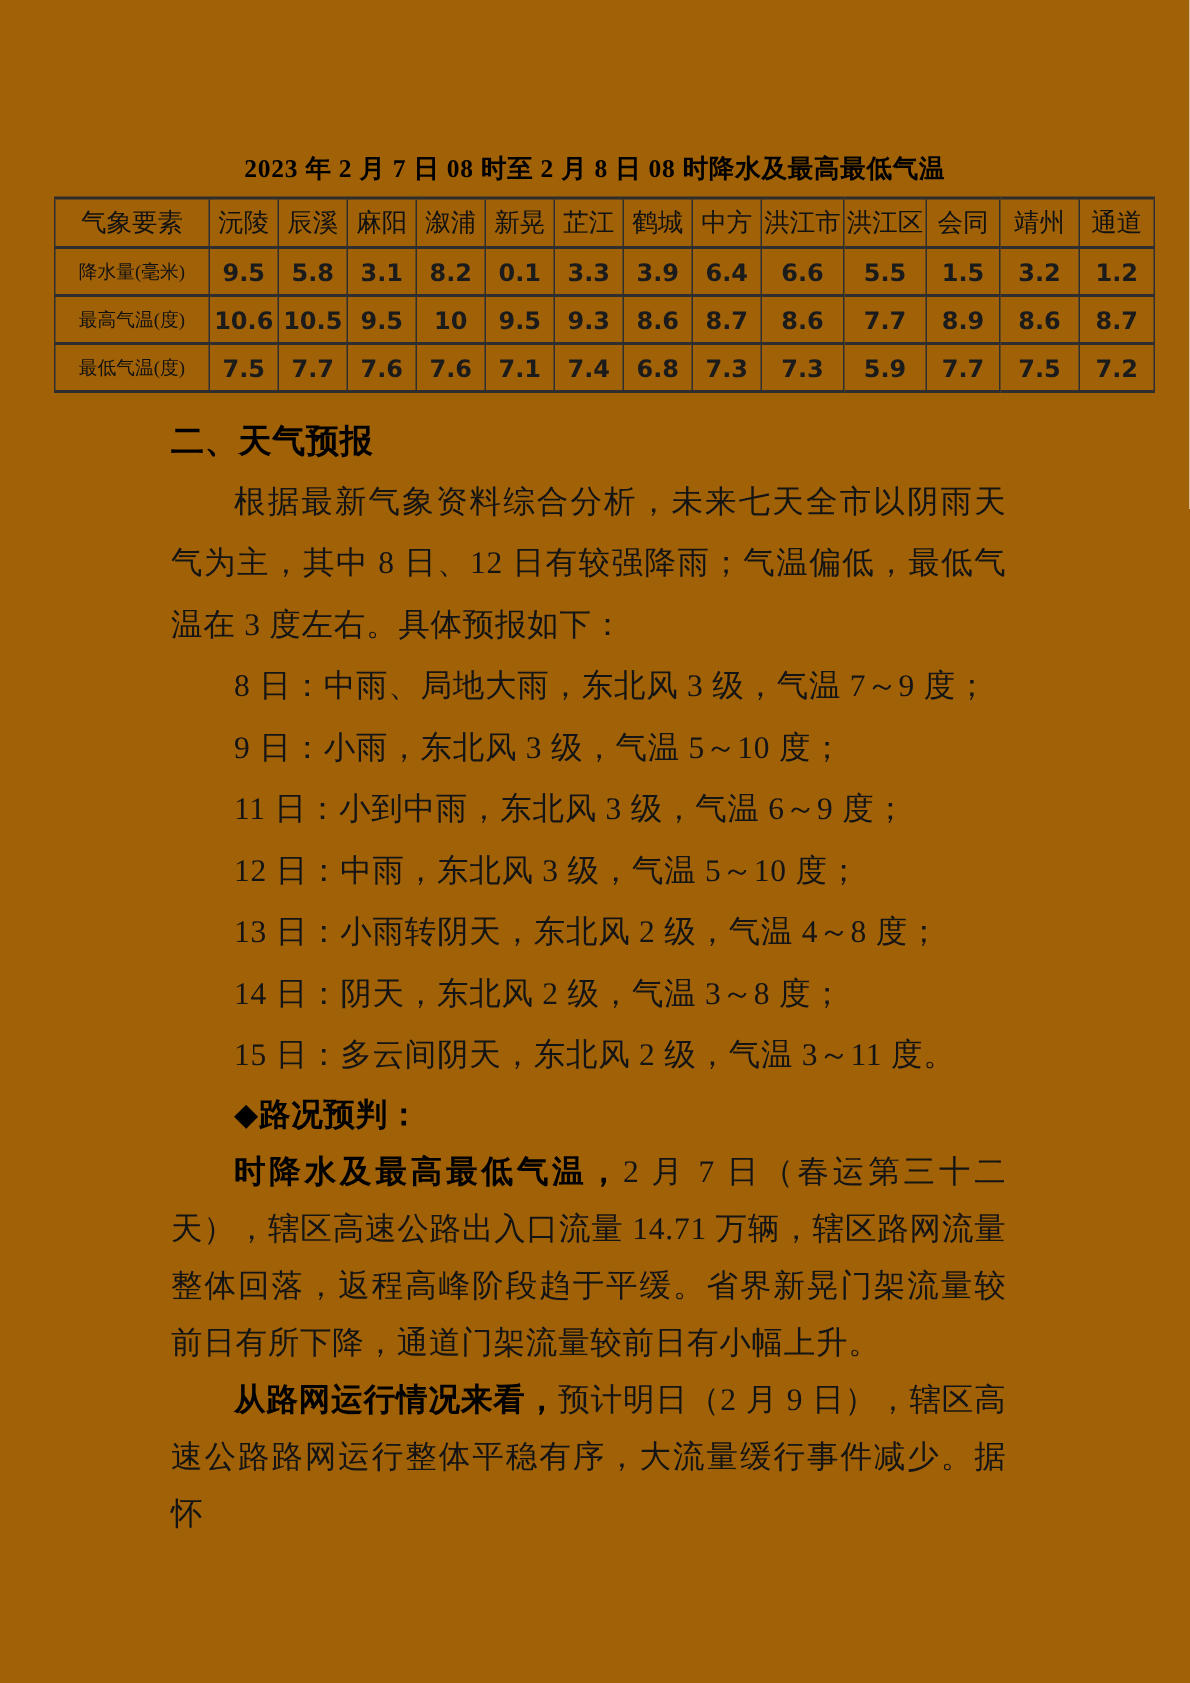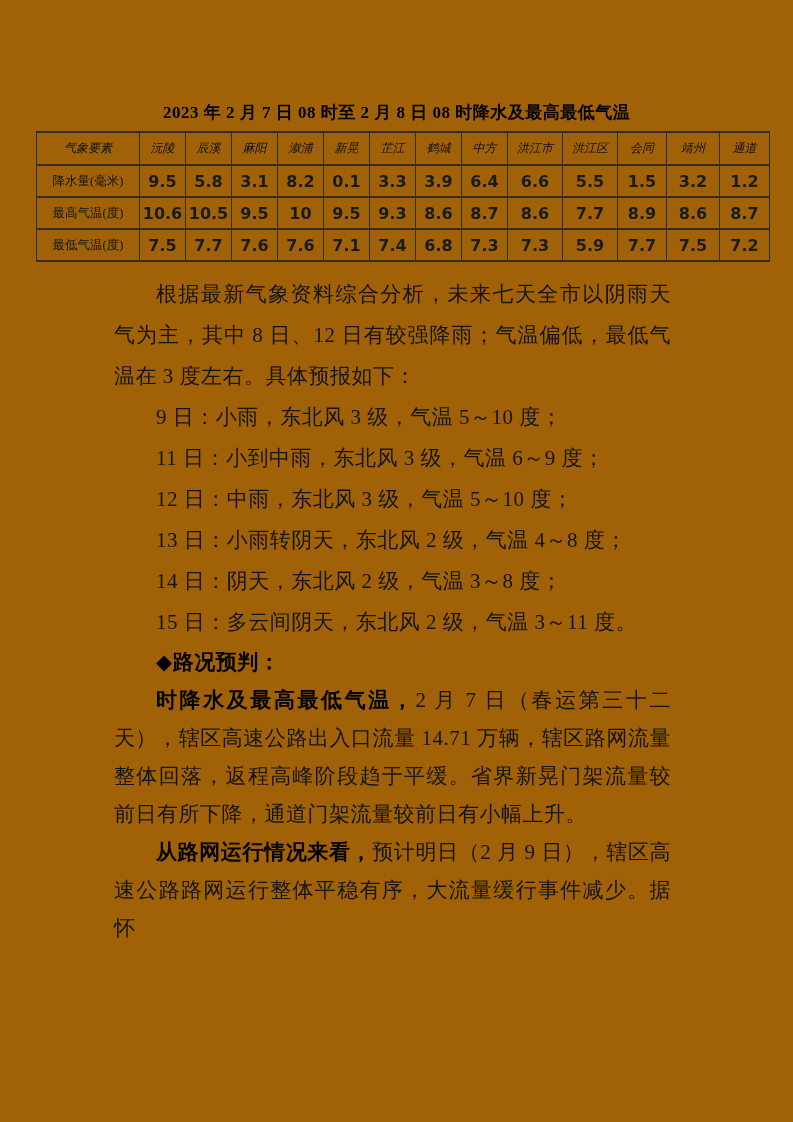--- a/index.html
+++ b/index.html
@@ -38,22 +38,21 @@
     border-bottom: 2px solid #2e2e2e;
     text-align: center;
     vertical-align: middle;
     padding: 0;
     overflow: hidden;
     white-space: nowrap;
   }
   table.weather-table th {
     height: 31px;
     font-weight: normal;
-    font-size: 12px;
-    font-style: italic;
+    font-size: 17px;
   }
   table.weather-table td {
     height: 30px;
   }
   table.weather-table td.row-label {
     font-size: 12.5px;
   }
   table.weather-table td.num {
     font-family: "DejaVu Sans", "Liberation Sans", sans-serif;
     font-size: 16px;
@@ -177,24 +176,26 @@
           <td class="num">5.9</td>
           <td class="num">7.7</td>
           <td class="num">7.5</td>
           <td class="num">7.2</td>
         </tr>
       </tbody>
   </table>
 
   <div class="content">
 
+    <h2 class="section-heading">二、天气预报</h2>
 
     <p class="para">根据最新气象资料综合分析，未来七天全市以阴雨天气为主，其中 8 日、12 日有较强降雨；气温偏低，最低气温在 3 度左右。具体预报如下：</p>
 
     <div id="daily-list">
+        <div class="daily-line">8 日：中雨、局地大雨，东北风 3 级，气温 7～9 度；</div>
         <div class="daily-line">9 日：小雨，东北风 3 级，气温 5～10 度；</div>
         <div class="daily-line">11 日：小到中雨，东北风 3 级，气温 6～9 度；</div>
         <div class="daily-line">12 日：中雨，东北风 3 级，气温 5～10 度；</div>
         <div class="daily-line">13 日：小雨转阴天，东北风 2 级，气温 4～8 度；</div>
         <div class="daily-line">14 日：阴天，东北风 2 级，气温 3～8 度；</div>
         <div class="daily-line">15 日：多云间阴天，东北风 2 级，气温 3～11 度。</div>
       </div>
 
     <div class="road-block">
 

